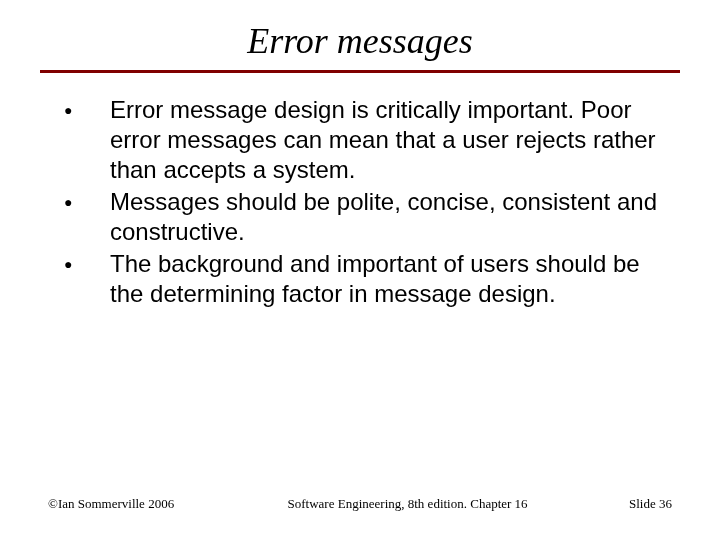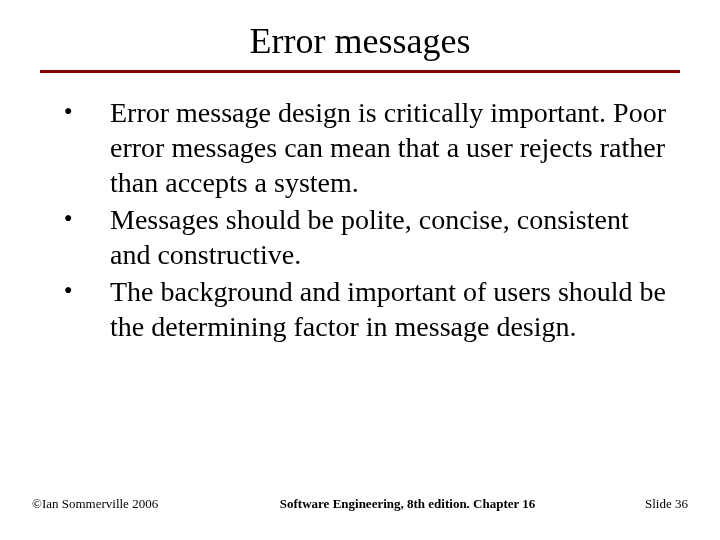--- a/index.html
+++ b/index.html
@@ -18,20 +18,21 @@
     height: 540px;
     position: relative;
     padding: 20px 40px 0 40px;
   }
   .title {
     text-align: center;
     font-family: "Times New Roman", Times, serif;
     font-size: 36px;
     font-weight: normal;
     margin: 0 0 8px 0;
+    font-style: italic;
   }
   .rule {
     border: none;
     border-top: 3px solid #800000;
     margin: 0 0 18px 0;
   }
   .body {
     padding: 4px 10px 0 20px;
   }
   ul.bullets {
@@ -47,39 +48,39 @@
   .bullet-dot {
     font-family: Arial, sans-serif;
     font-size: 14px;
     line-height: 30px;
     width: 46px;
     flex: 0 0 46px;
     text-align: left;
     padding-left: 4px;
   }
   .bullet-text {
-    font-family: Liberation Serif, serif;
-    font-size: 28px;
+    font-family: Liberation Sans, sans-serif;
+    font-size: 24px;
     line-height: 1.25;
   }
   .footer {
     position: absolute;
     left: 0;
     bottom: 28px;
     width: 720px;
     box-sizing: border-box;
-    padding: 0 32px;
+    padding: 0 48px;
     display: flex;
     justify-content: space-between;
     align-items: baseline;
     font-family: "Times New Roman", Times, serif;
     font-size: 13px;
   }
   .footer .center {
-    font-weight: bold;
+    font-weight: normal;
     margin-left: 12px;
   }
 </style>
 </head>
 <body>
 
 <div class="slide">
 
   <h1 class="title">Error messages</h1>
   <hr class="rule">

